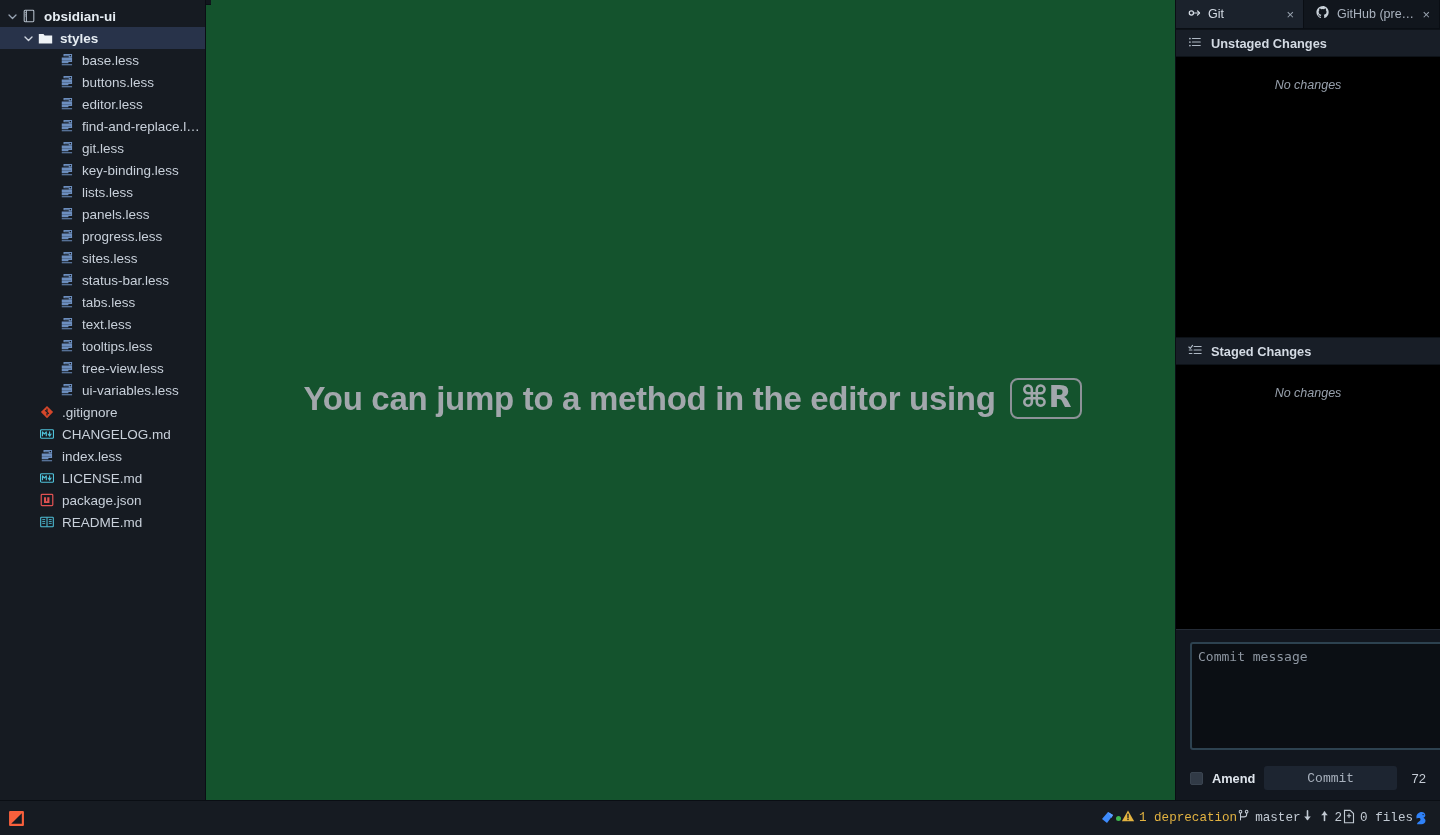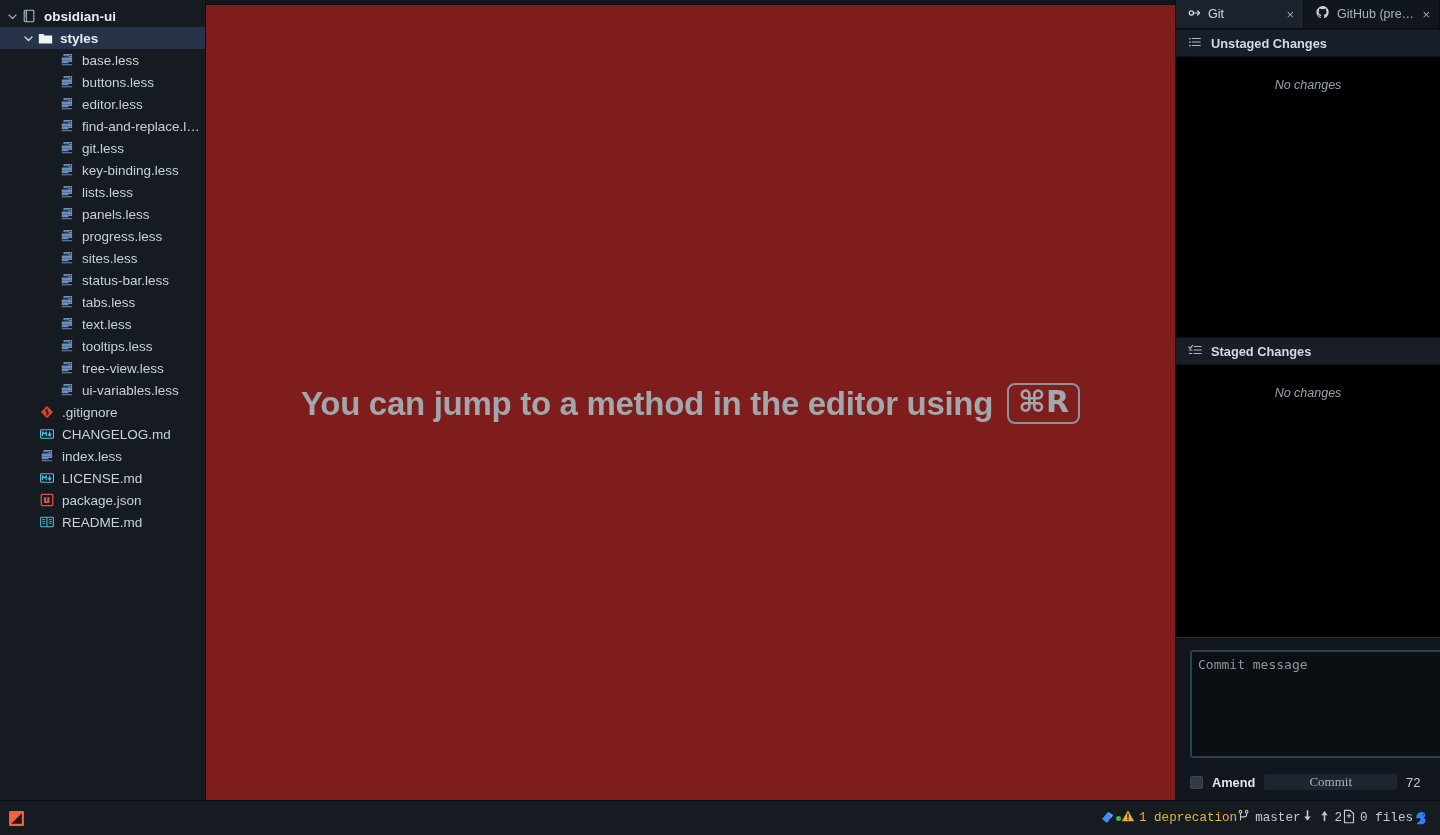--- a/index.html
+++ b/index.html
@@ -57,24 +57,24 @@
 
   .indent-0 { padding-left: 2px; }
   .indent-1 { padding-left: 20px; }
   .indent-2 { padding-left: 58px; }
   .indent-1b { padding-left: 38px; }
 
   
   #editor-pane {
     flex: 1;
     position: relative;
-    background: #7f1d1d;
+    background: #14532d;
     min-width: 0;
     display: flex;
-    flex-direction: column;
+    flex-direction: row;
   }
   #tab-strip {
     height: 5px;
     background: #11161d;
     border-bottom: 1px solid #0a0e14;
     flex: 0 0 5px;
   }
   #editor-body { flex: 1; position: relative; }
   #tip-line {
     position: absolute;
@@ -206,33 +206,34 @@
     flex: 0 0 13px;
   }
   #amend-label {
     font-size: 12.8px;
     font-weight: bold;
     color: #dfe5ec;
     white-space: nowrap;
   }
   #commit-button {
     flex: 1;
-    height: 16px;
+    height: 24px;
     background: #1d2531;
     border: none;
     border-radius: 3px;
     color: #a8b1bd;
-    font-family: Liberation Serif, serif;
+    font-family: Liberation Mono, monospace;
     font-size: 13px;
     cursor: pointer;
   }
   #char-count {
     font-size: 13px;
     color: #c5ccd5;
     min-width: 20px;
+    text-align: right;
   }
 
   
   #status-bar {
     height: 35px;
     flex: 0 0 35px;
     background: #161b22;
     border-top: 1px solid #0a0e14;
     display: flex;
     align-items: center;

